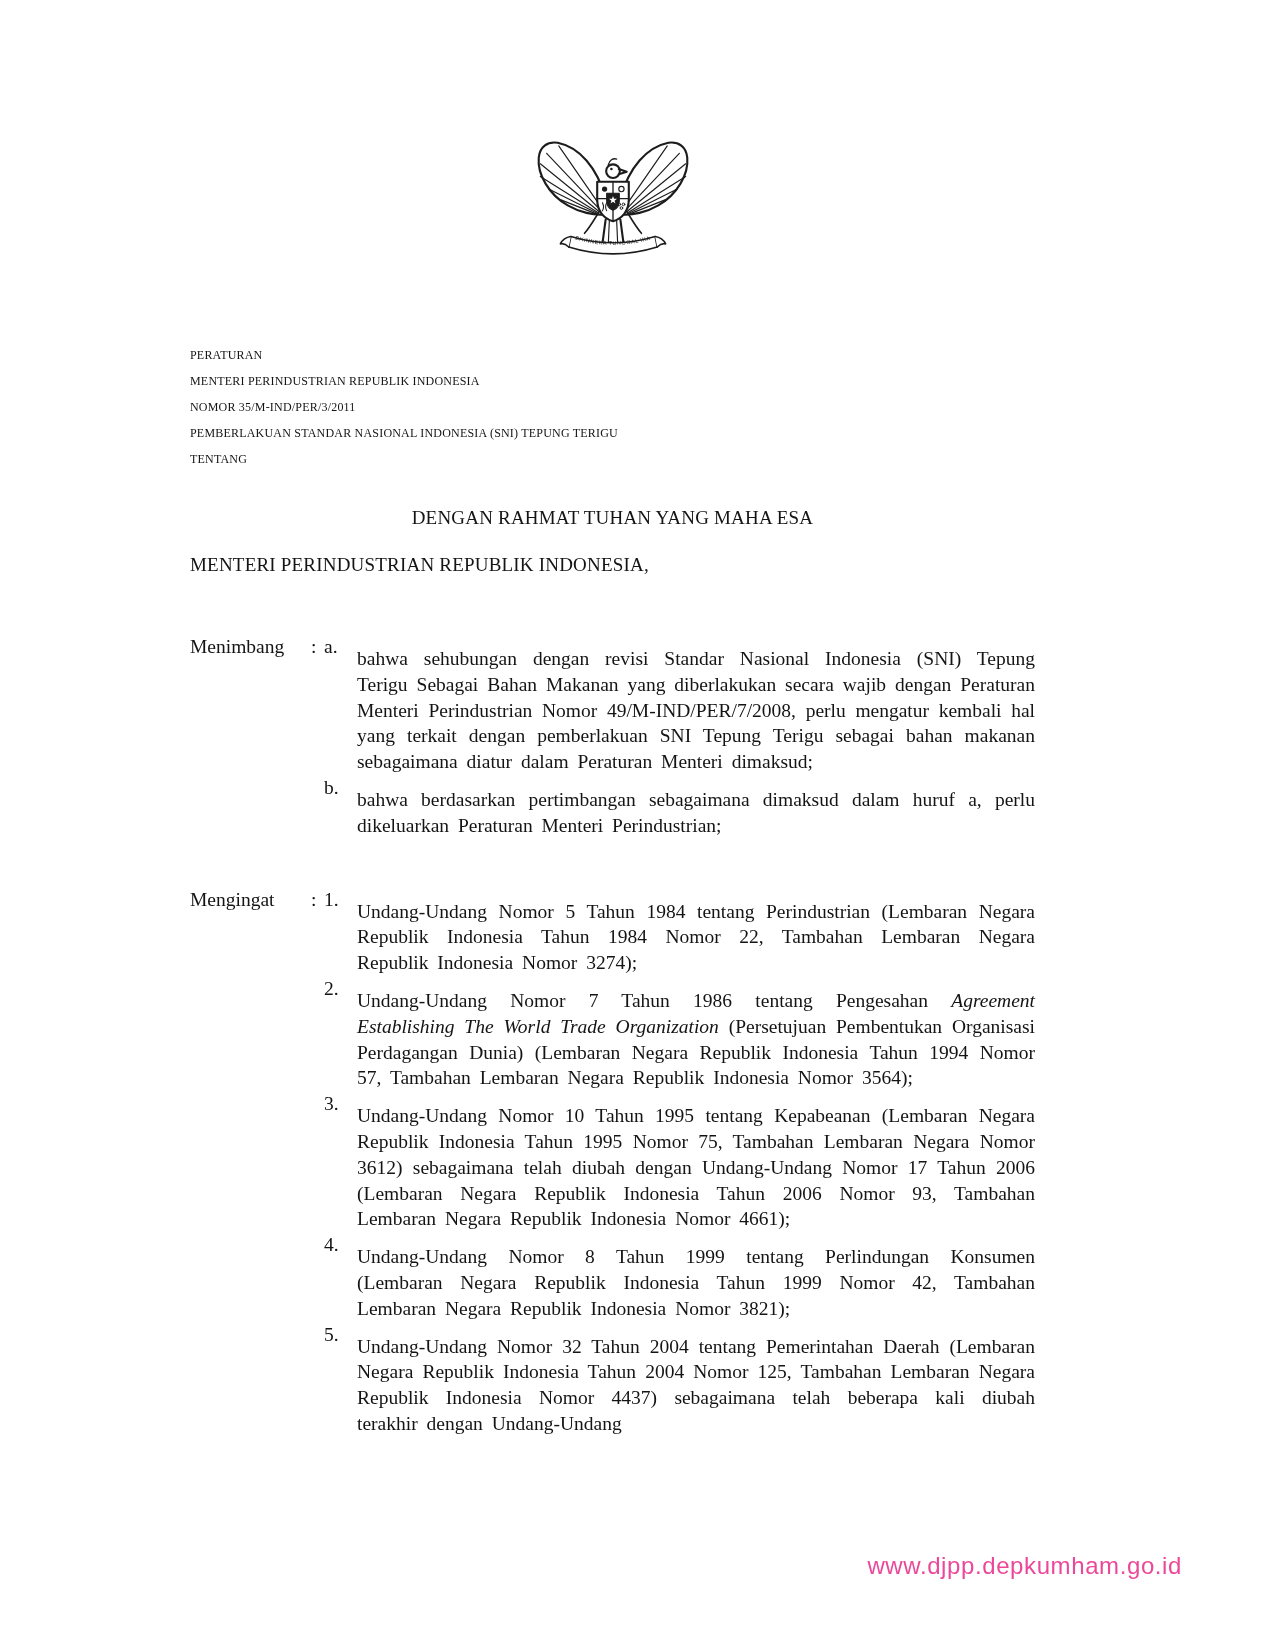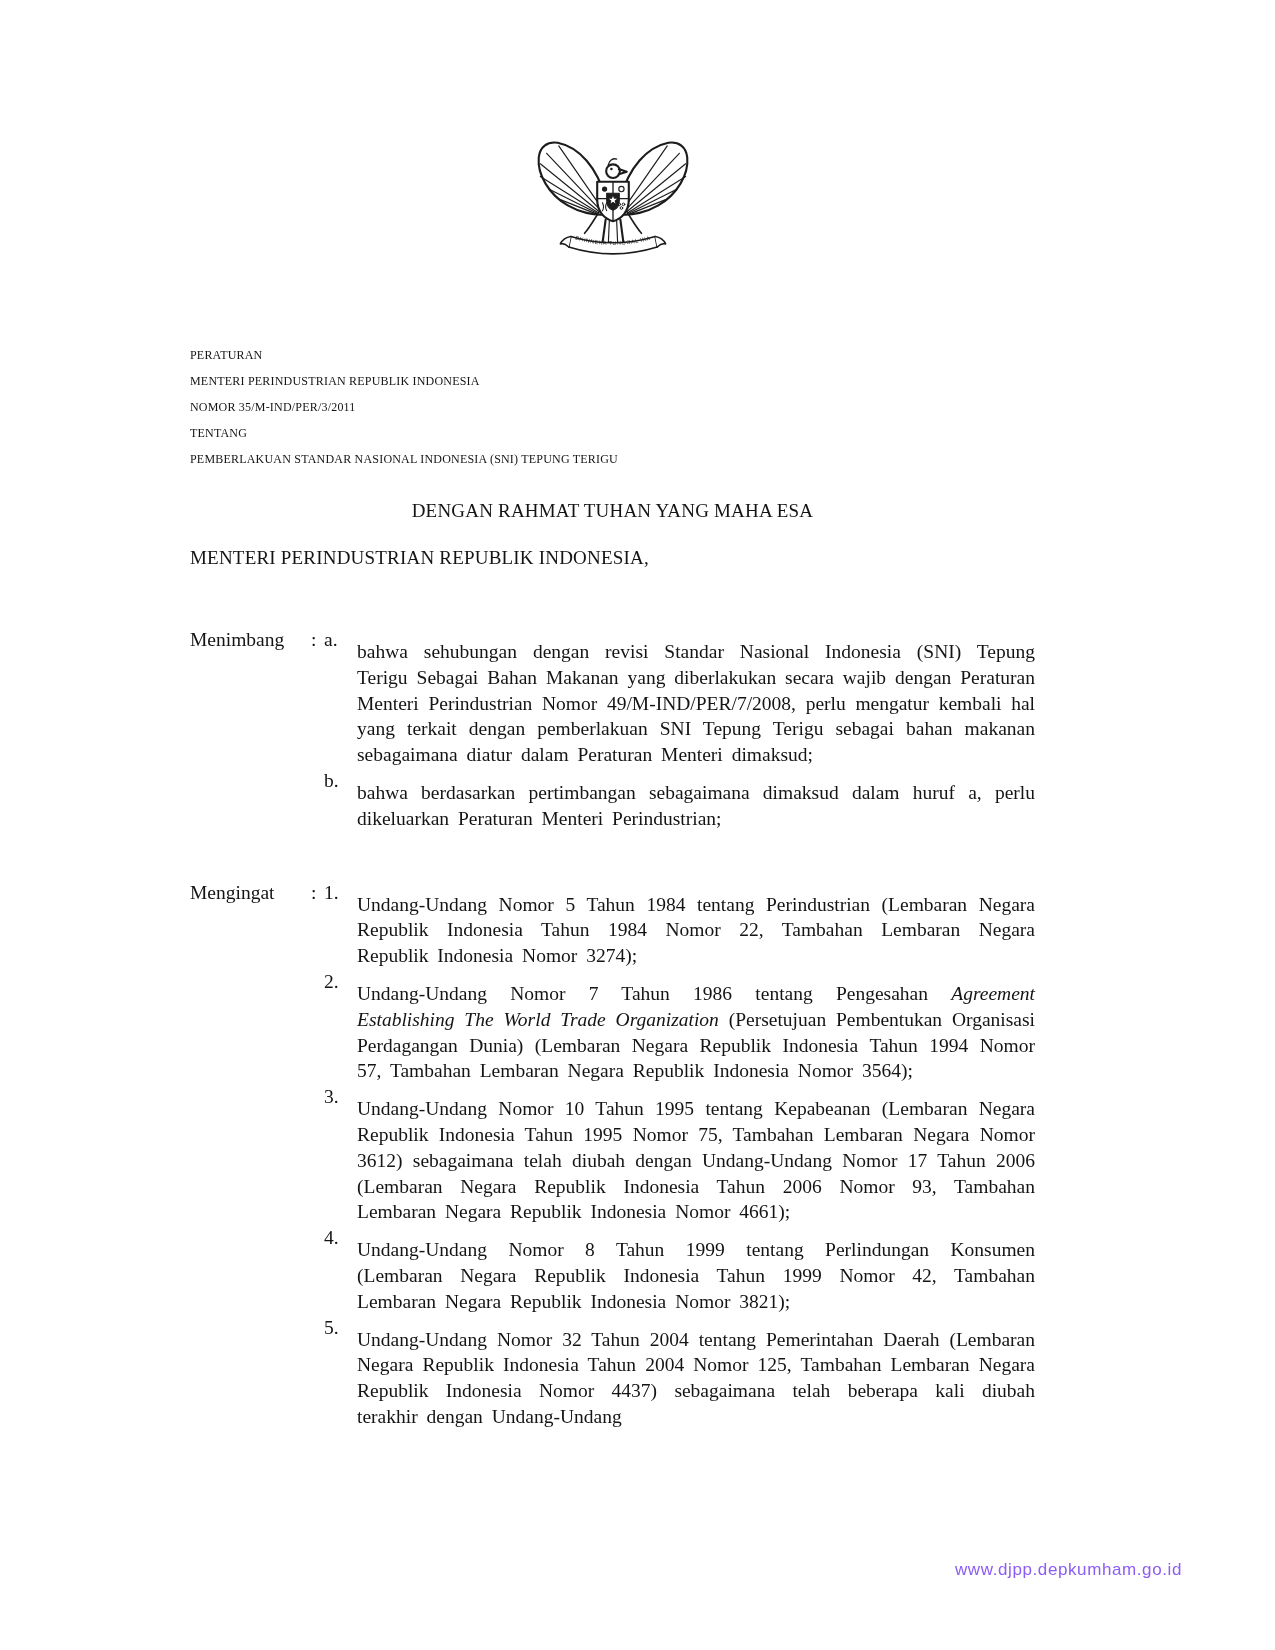--- a/index.html
+++ b/index.html
@@ -20,21 +20,21 @@
     padding-top: 130px;
     text-align: center;
   }
   .title-block {
     margin-top: 34px;
     font-size: 12px;
     line-height: 26px;
     letter-spacing: 0.2px;
   }
   .invocation {
-    margin-top: 26px;
+    margin-top: 33px;
     text-align: center;
     font-size: 19px;
     line-height: 26px;
     letter-spacing: 0.2px;
   }
   .authority {
     margin-top: 21px;
     text-align: left;
     font-size: 19px;
     line-height: 26px;
@@ -57,23 +57,23 @@
     text-align: justify;
     word-spacing: 4px;
     margin-top: 12px;
   }
   .it { font-style: italic; }
   .watermark {
     position: absolute;
     right: 93px;
     bottom: 70px;
     font-family: "Liberation Sans", sans-serif;
-    font-size: 17px;
+    font-size: 24px;
     letter-spacing: 0.6px;
-    color: #8b5cf6;
+    color: #ec4899;
   }
 </style>
 </head>
 <body>
 
 <div class="page">
   <div class="content">
 
     <div class="emblem-wrap">
       <svg width="158" height="174" viewBox="0 0 300 330">
@@ -128,22 +128,22 @@
         <text font-size="10.5" font-family="Liberation Sans, sans-serif" fill="#1c1c1c" letter-spacing="1">
           <textPath href="#ribcurve" startOffset="50%" text-anchor="middle">BHINNEKA TUNGGAL IKA</textPath>
         </text>
       </svg>
     </div>
 
     <div class="title-block">
       <div>PERATURAN</div>
       <div>MENTERI PERINDUSTRIAN REPUBLIK INDONESIA</div>
       <div>NOMOR 35/M-IND/PER/3/2011</div>
+      <div>PEMBERLAKUAN STANDAR NASIONAL INDONESIA (SNI) TEPUNG TERIGU</div>
       <div>TENTANG</div>
-      <div>PEMBERLAKUAN STANDAR NASIONAL INDONESIA (SNI) TEPUNG TERIGU</div>
     </div>
 
     <div class="invocation">DENGAN RAHMAT TUHAN YANG MAHA ESA</div>
     <div class="authority">MENTERI PERINDUSTRIAN REPUBLIK INDONESIA,</div>
 
     <div class="section section-menimbang">
       <div class="sec-label">Menimbang</div>
       <div class="sec-colon">:</div>
       <div class="sec-items">
         <div class="item">

